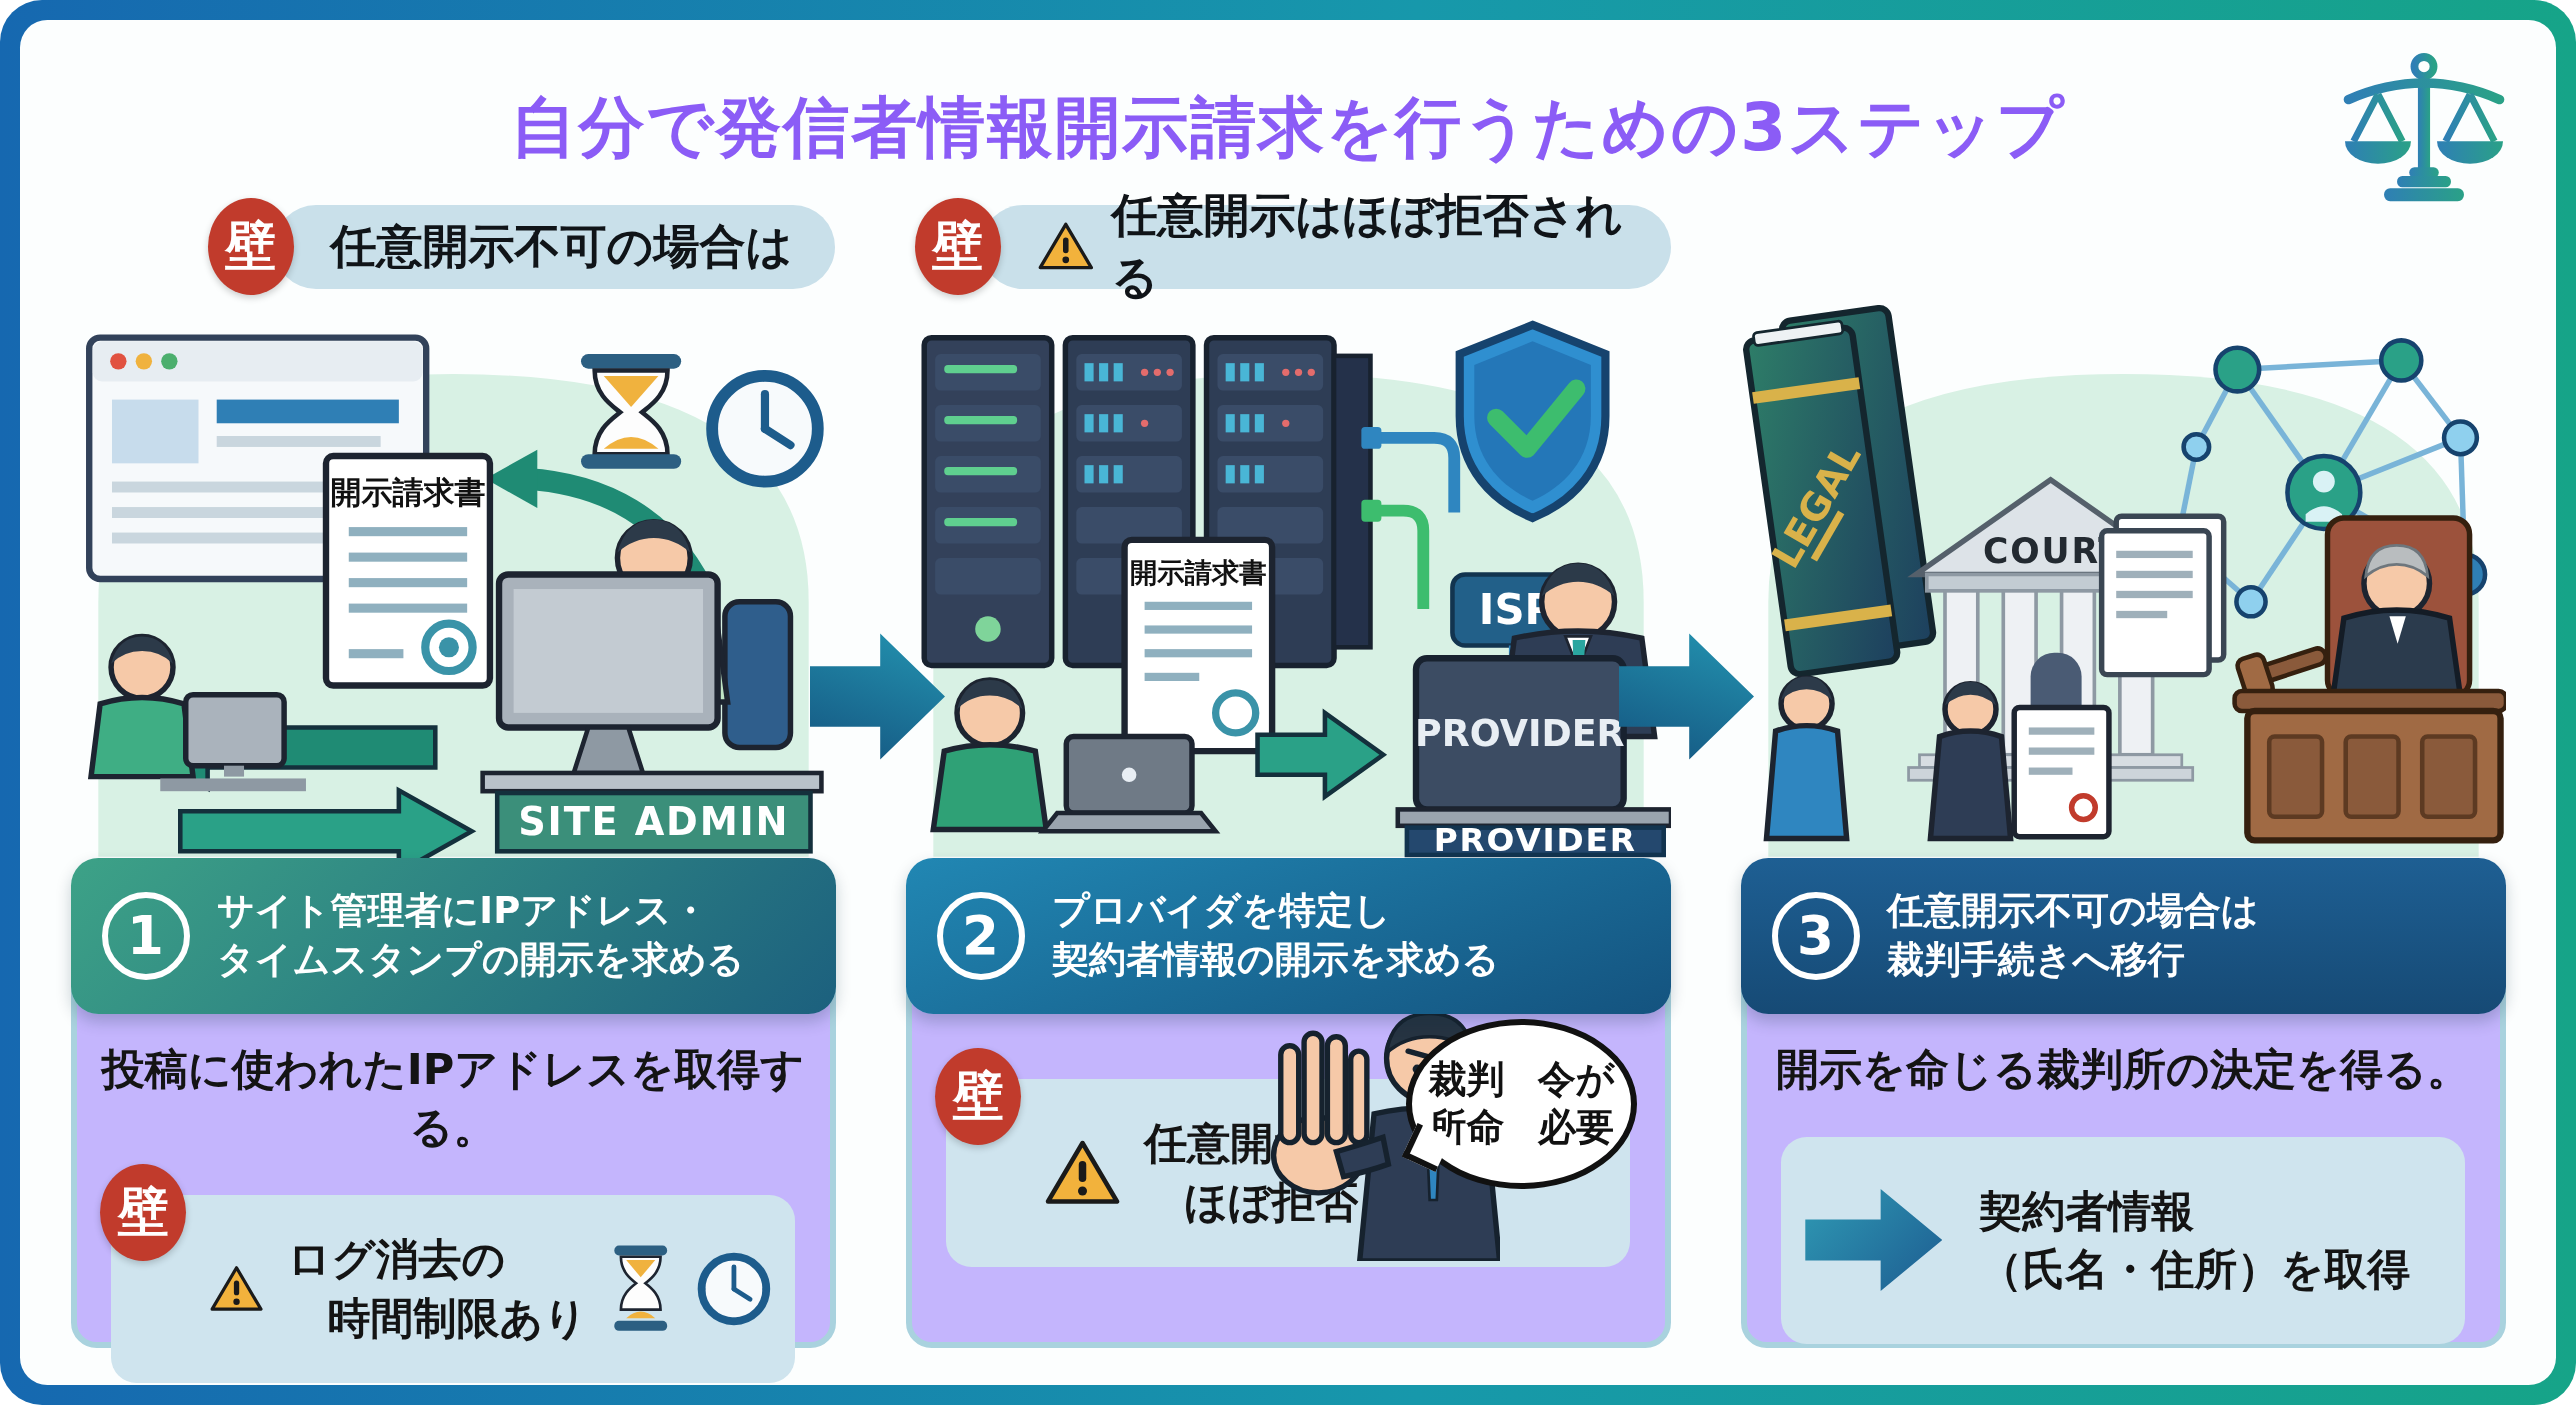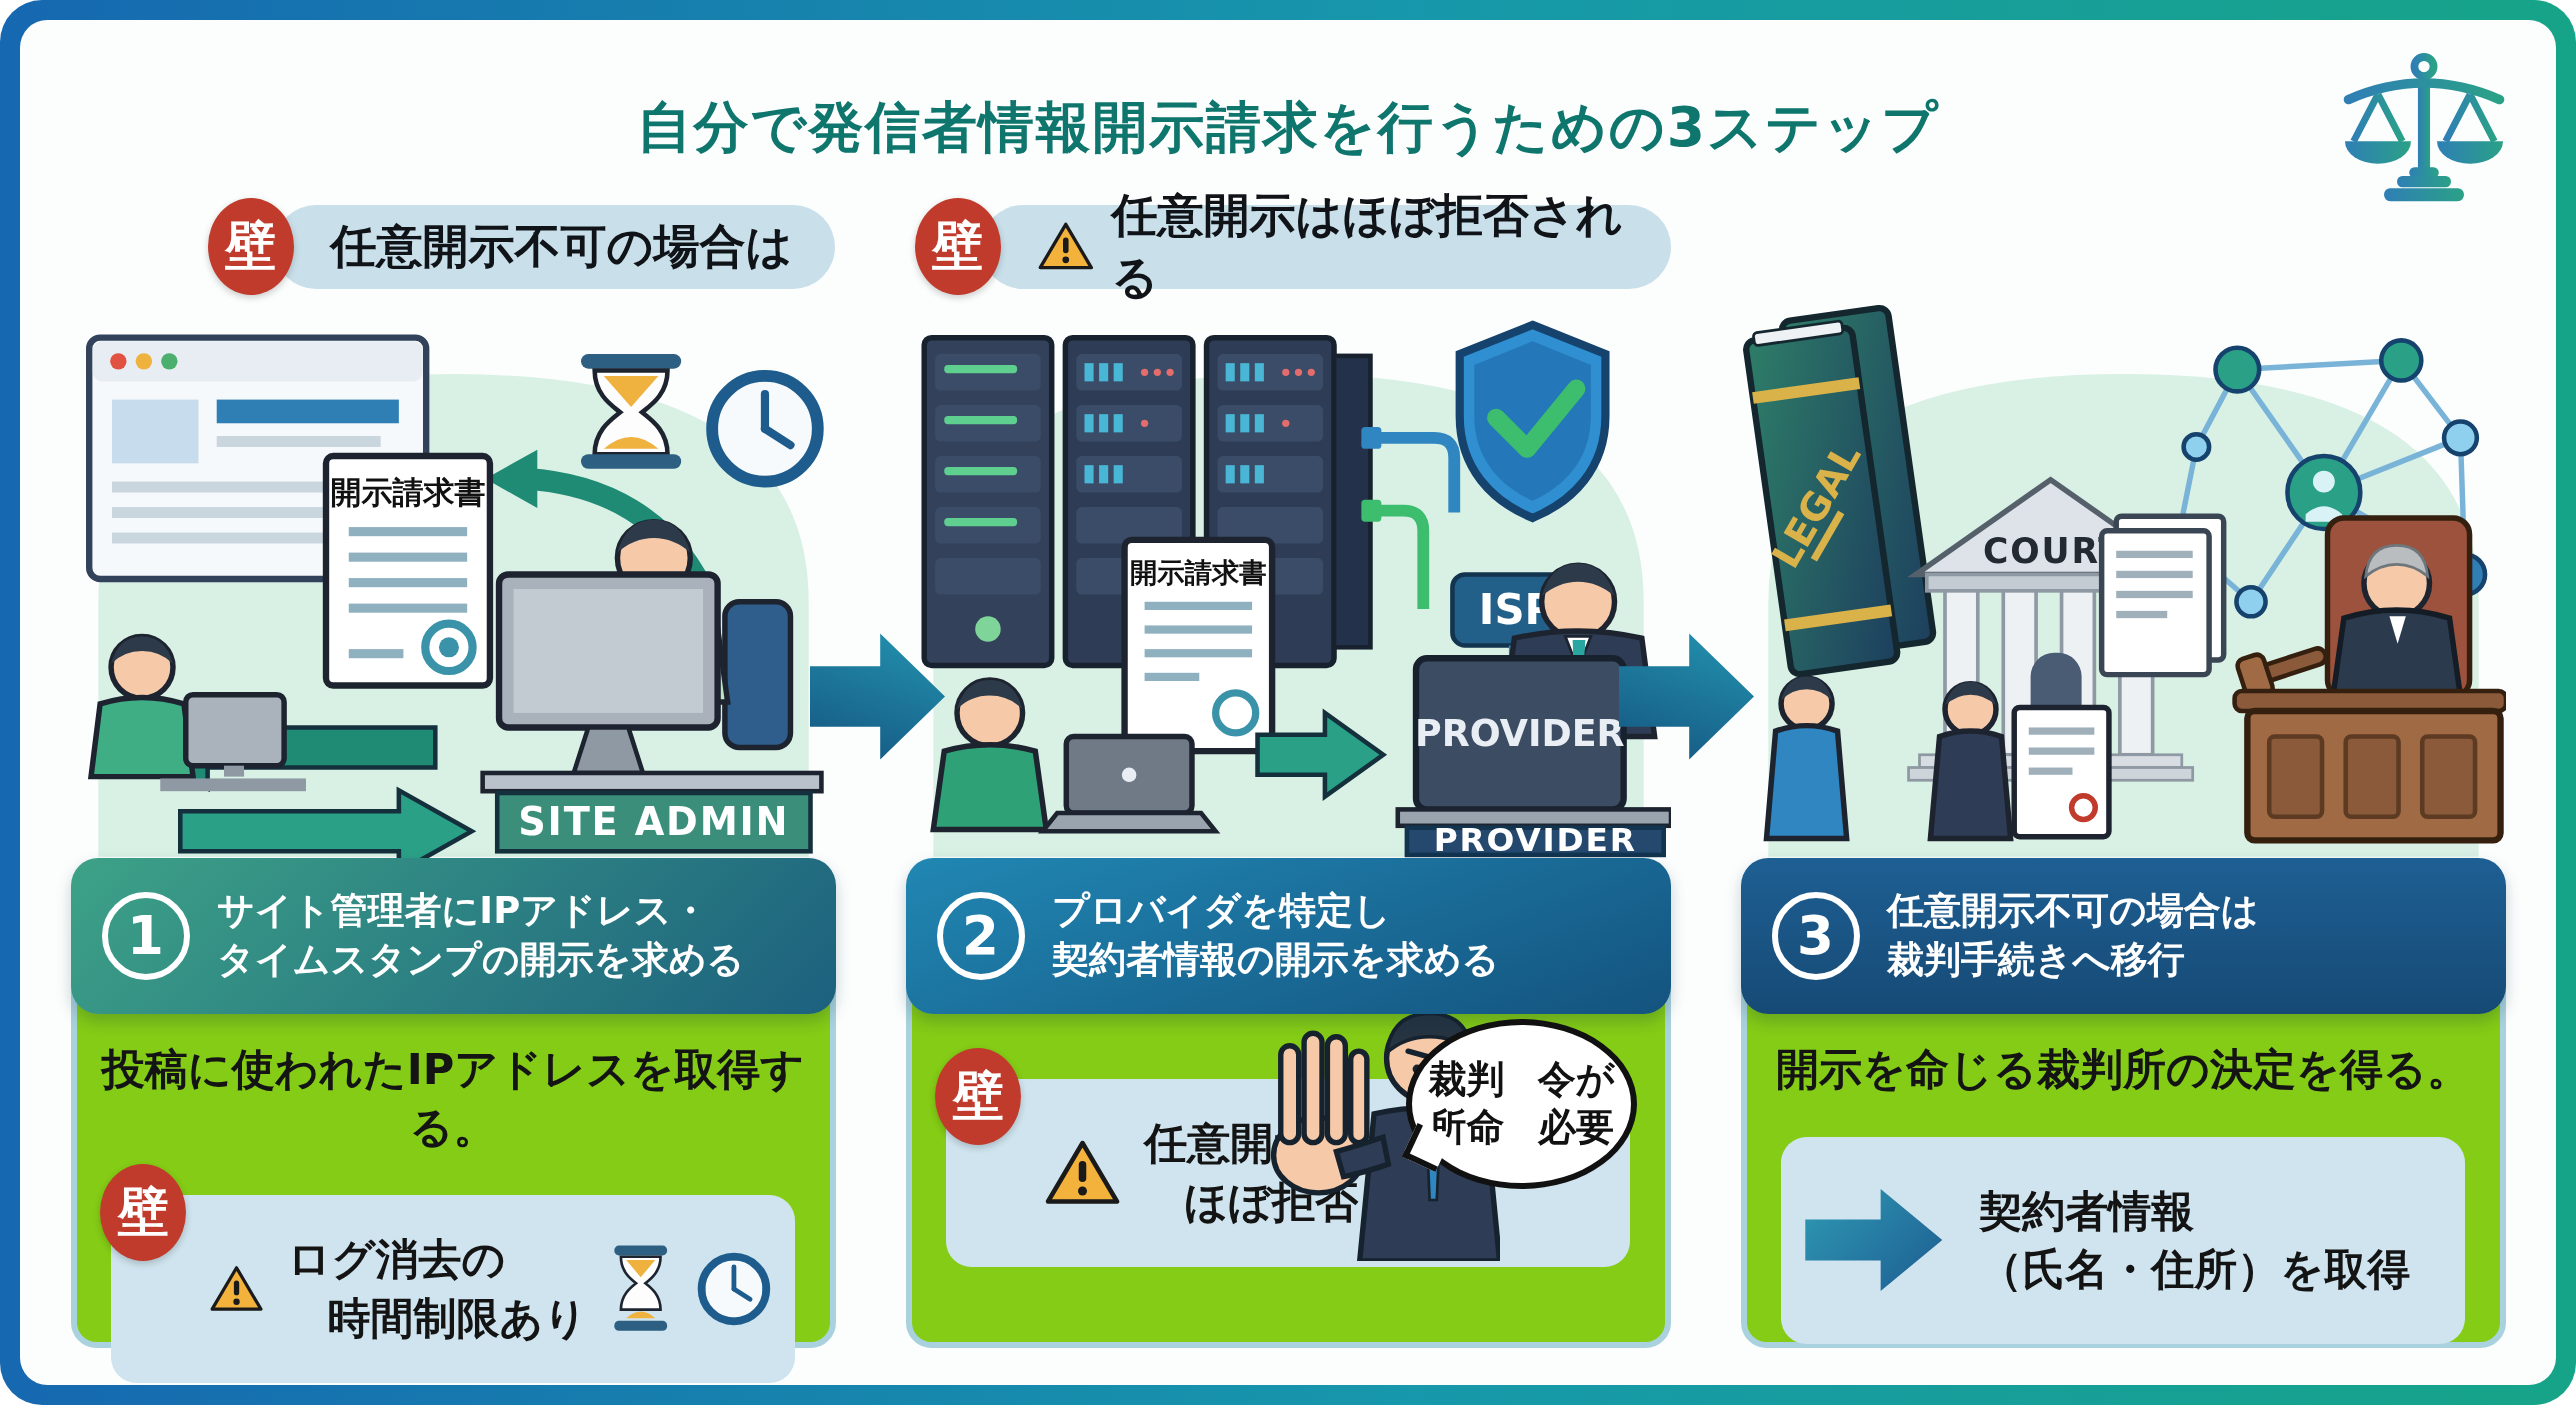--- a/index.html
+++ b/index.html
@@ -8,21 +8,21 @@
     width:2576px; height:1405px; overflow:hidden;
     background:linear-gradient(90deg,var(--frame-a,#1668b0),var(--frame-b,#1798ab) 55%,var(--frame-c,#16a488));
     padding:20px; border-radius:42px;
   }
   .inner{
     position:relative; width:100%; height:100%;
     background:#fcfefe; border-radius:27.4px; overflow:hidden;
   }
   
   .title-row{ position:relative; padding-top:37px; height:179px; display:flex; justify-content:center; align-items:center; }
-  .title{ font-size:55px; font-weight:900; color:#0f766e; letter-spacing:1.8px; text-align:center; }
+  .title{ font-size:66px; font-weight:900; color:#8b5cf6; letter-spacing:1.8px; text-align:center; }
   .logo{ position:absolute; right:38px; top:24px; width:188px; height:165px; }
   
   .cols{ display:flex; justify-content:center; gap:70px; padding:0 37px; }
   .col{ width:765px; display:flex; flex-direction:column; position:relative; }
   .badge-row{ height:95px; display:flex; align-items:center; position:relative; z-index:4; margin-bottom:5.5px; }
   .col1 .badge-row{ padding-left:137px; }
   .col2 .badge-row{ padding-left:9.1px; }
   .kabe{
     width:86px; height:97px; border-radius:50%;
     background:var(--kabe-red,#c13b2c); color:#fff;
@@ -45,21 +45,21 @@
   .c1{ background:linear-gradient(135deg,var(--step1-a,#3da287),var(--step1-b,#1c607e)); }
   .c2{ background:linear-gradient(160deg,var(--step2-a,#2187b3),var(--step2-b,#14537f)); }
   .c3{ background:linear-gradient(180deg,var(--step3-a,#1e5f93),var(--step3-b,#164a75)); }
   .num-circle{
     min-width:88px; height:88px; border:6.4px solid #fff; border-radius:50%;
     color:#fff; font-size:53px; font-weight:800; display:flex; align-items:center; justify-content:center;
   }
   .head-text{ color:#fff; font-size:37px; font-weight:800; line-height:1.3; white-space:nowrap; }
   
   .card{
-    border:6.4px solid var(--card-border,#a9d2de); background:#84cc16; border-radius:25.6px;
+    border:6.4px solid var(--card-border,#a9d2de); background:#c4b5fd; border-radius:25.6px;
     margin-top:-70px; height:404px; padding:91px 22px 24px; position:relative;
   }
   .desc{ font-size:43px; font-weight:800; color:#141414; text-align:center; }
   .wall-panel{ position:relative; margin:38px 12.8px 0; }
   .wall-kabe{ position:absolute; left:-11px; top:-31px; }
   .wall-box{
     background:var(--panel-blue,#cfe4ee); border-radius:25.6px; min-height:188px;
     display:flex; align-items:center; gap:24px; padding:16.5px 22px 16.5px 99px; position:relative;
   }
   .wall-text{ font-size:43px; font-weight:800; color:#141414; line-height:1.35; white-space:nowrap; }

